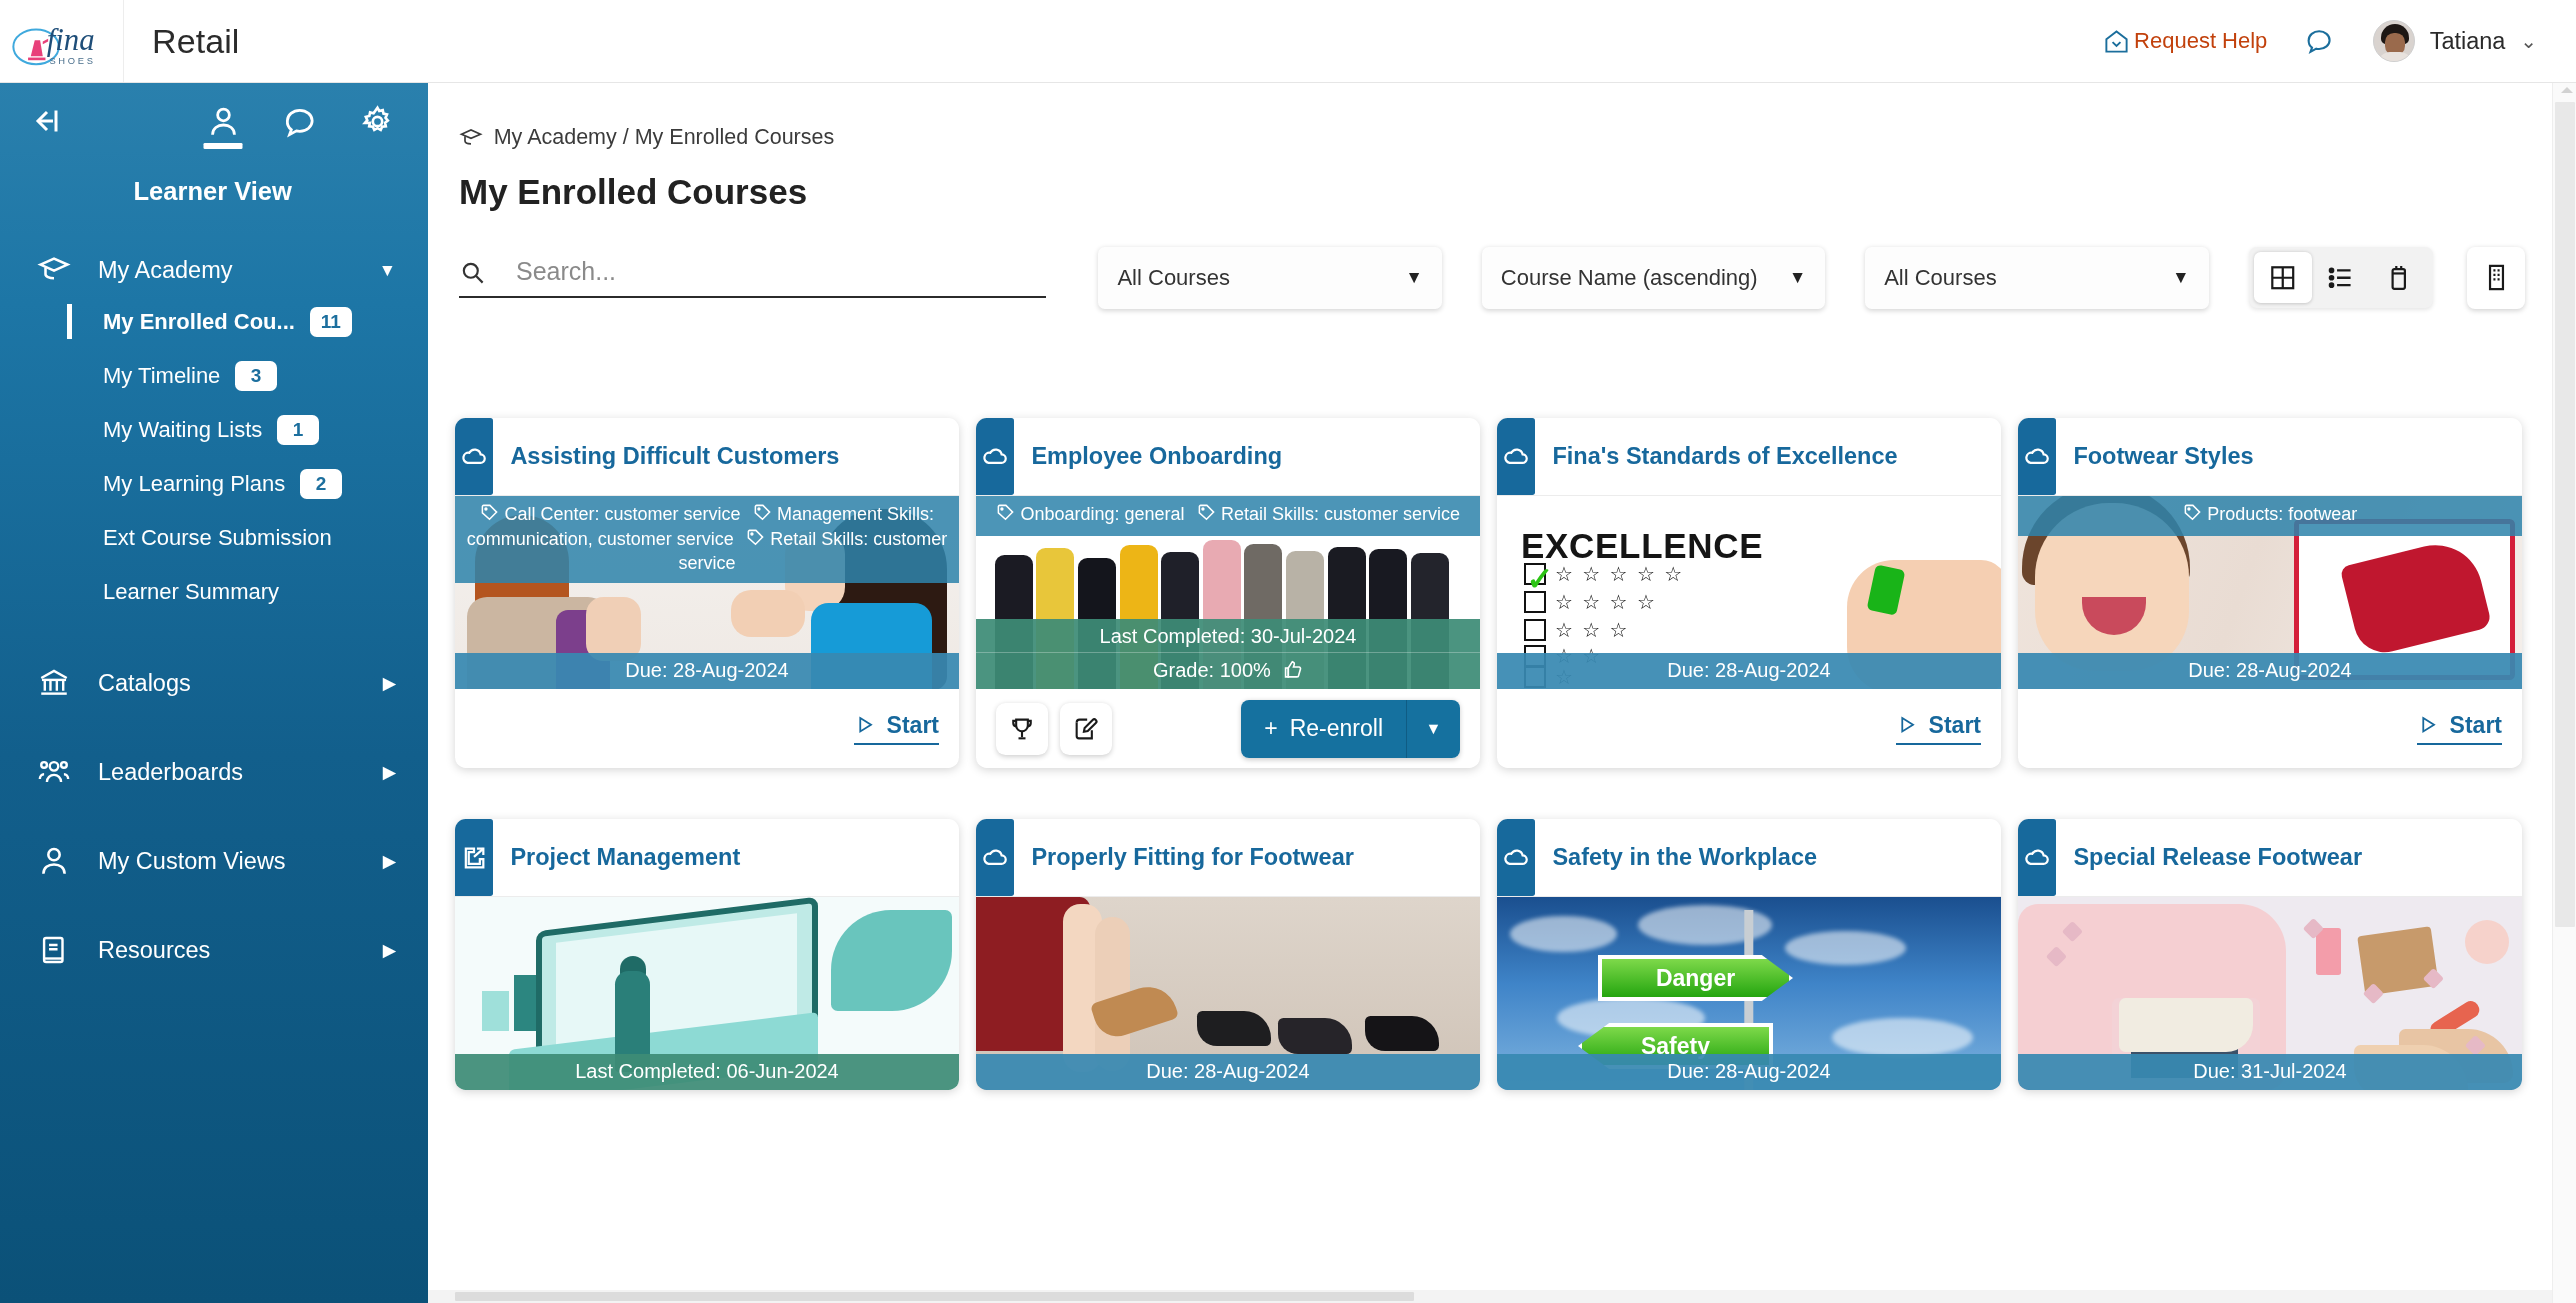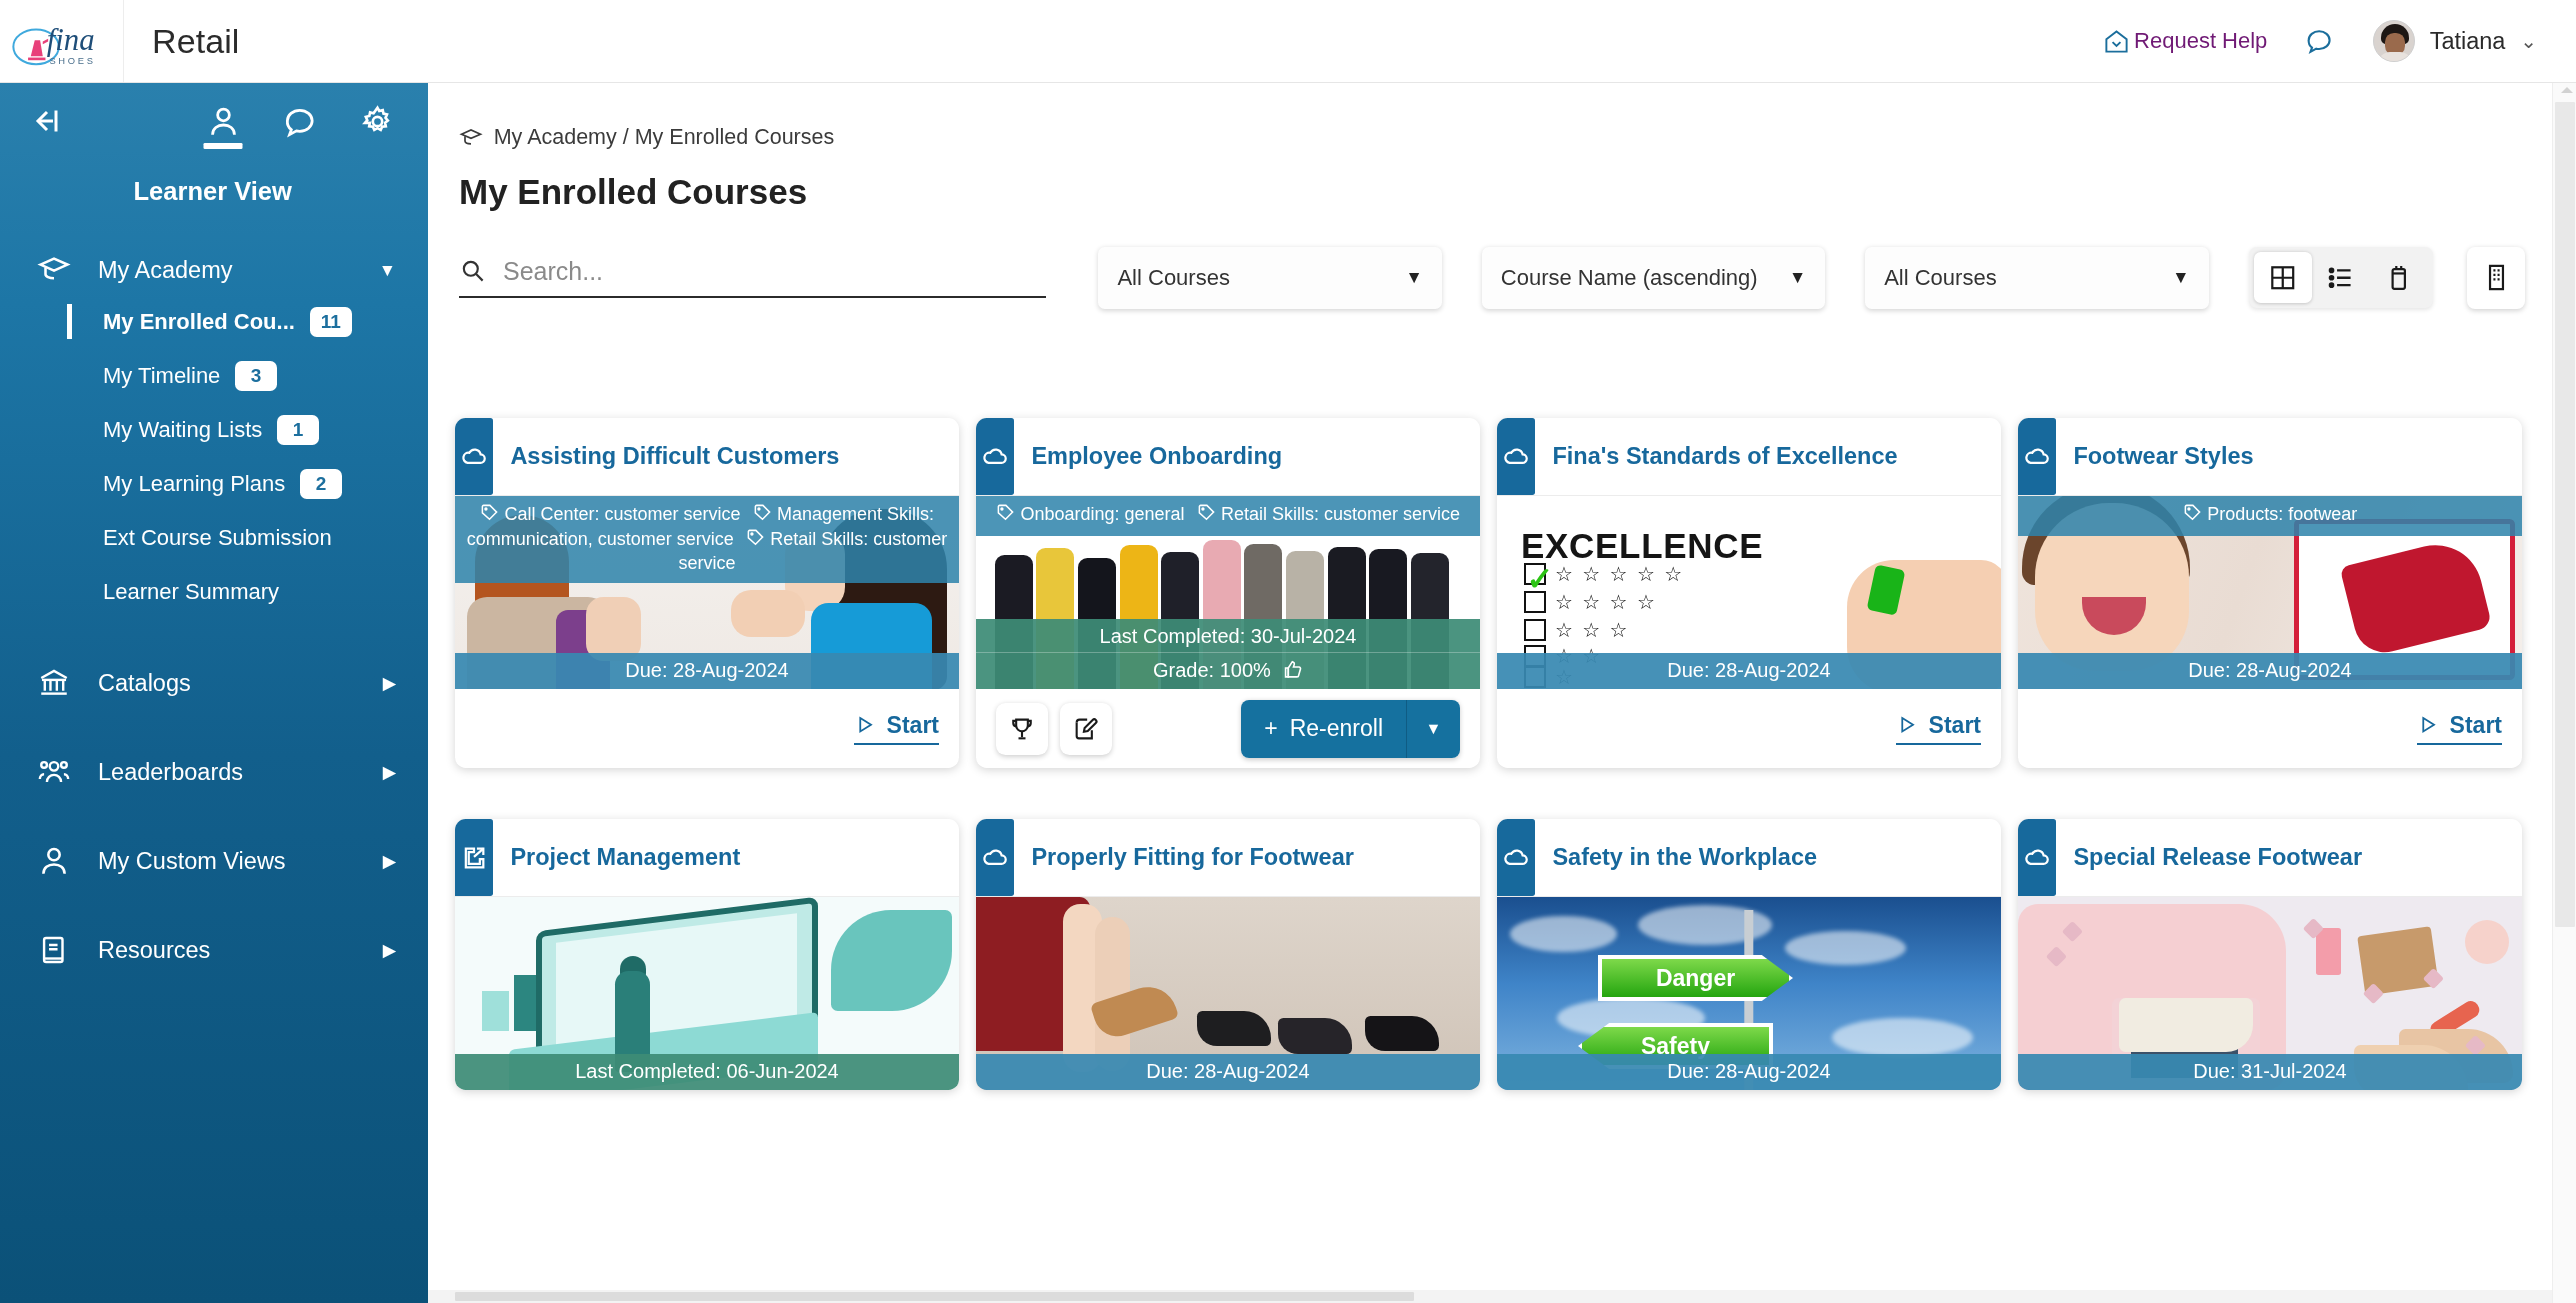--- a/index.html
+++ b/index.html
@@ -25,21 +25,21 @@
   #app-title {
     margin-left: 28px; font-size: 34px; color: #2b2b2b;
     font-weight: 400; letter-spacing: 0.1px;
   }
   #header-right {
     margin-left: auto; display: flex; align-items: center;
     gap: 0px; padding-right: 39px;
   }
   #request-help {
     display: flex; align-items: center; gap: 4px;
-    color: #701a75; font-size: 22px; cursor: pointer;
+    color: #c2410c; font-size: 22px; cursor: pointer;
   }
   #request-help svg { width: 27px; height: 27px; }
   #header-chat-btn { margin-left: 38px; cursor: pointer; display:flex; }
   #header-chat-btn svg { width: 29.5px; height: 29.5px; }
   #user-menu { display: flex; align-items: center; gap: 14.8px; margin-left: 38px; cursor: pointer; }
   #avatar {
     width: 42px; height: 42px; border-radius: 50%;
     background: #d9d3cf; overflow: hidden; position: relative;
     border: 0.7px solid #cfcfcf;
   }
@@ -123,21 +123,21 @@
   #page-title {
     margin: 21.5px 0 0 31px; font-size: 35px; font-weight: bold; color: #222;
   }
 
   
   #toolbar {
     display: flex; align-items: center; margin: 35px 0 0 31px;
     width: 2066px;
   }
   #search-wrap {
-    display: flex; align-items: flex-start; gap: 17px;
+    display: flex; align-items: flex-end; gap: 30px;
     width: 631px; border-bottom: 2px solid #2b2b2b; padding-bottom: 9.4px;
   }
   #search-wrap svg { width: 27px; height: 27px; flex: 0 0 27px; }
   #search-input {
     border: none; outline: none; background: transparent;
     font-size: 25px; color: #444; width: 100%;
     font-family: "Liberation Sans", sans-serif;
   }
   #search-input::placeholder { color: #8a8a8a; }
   .select-box {

